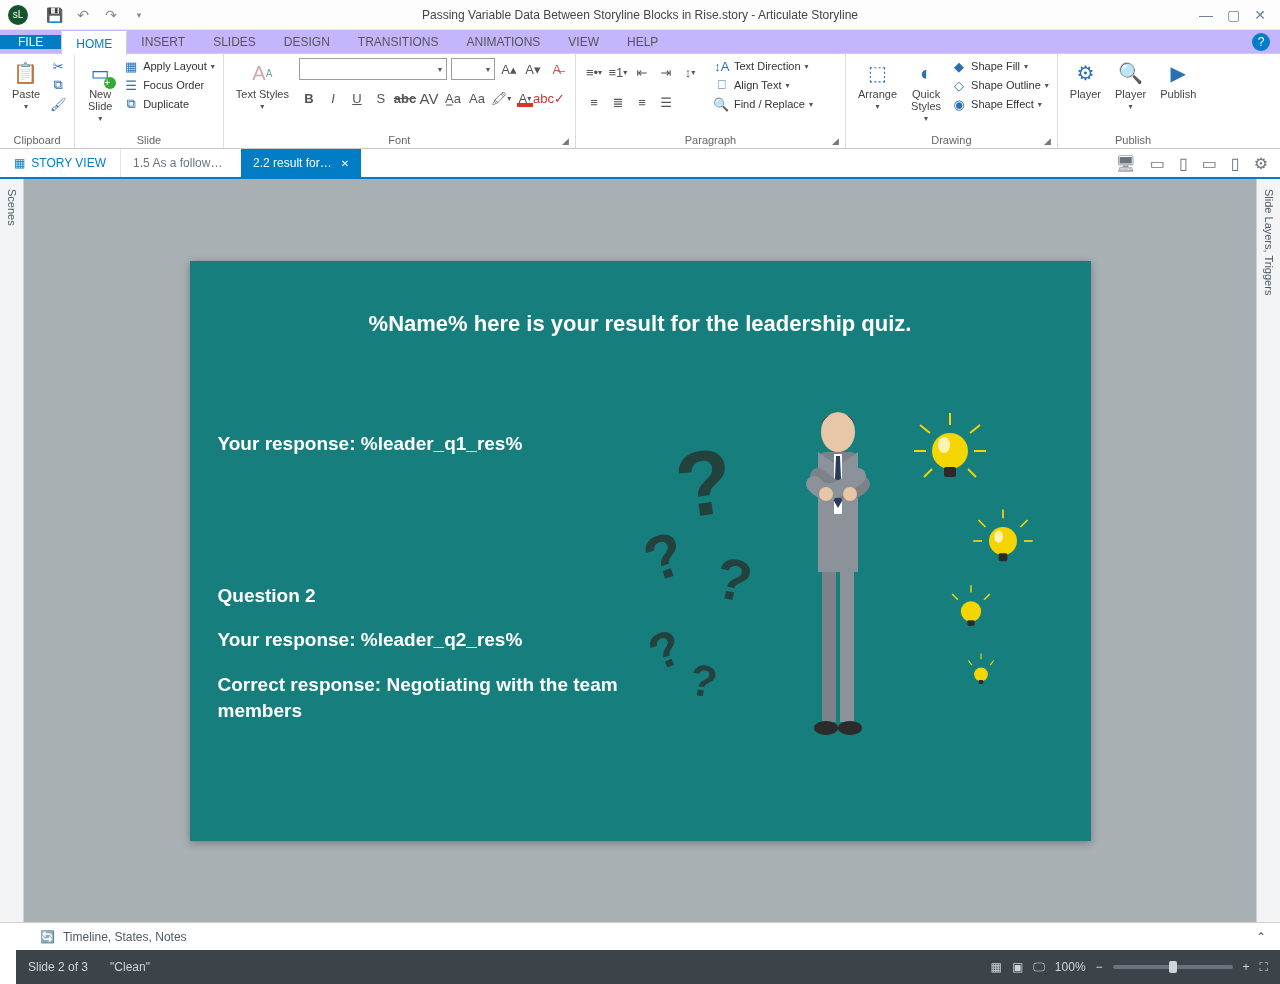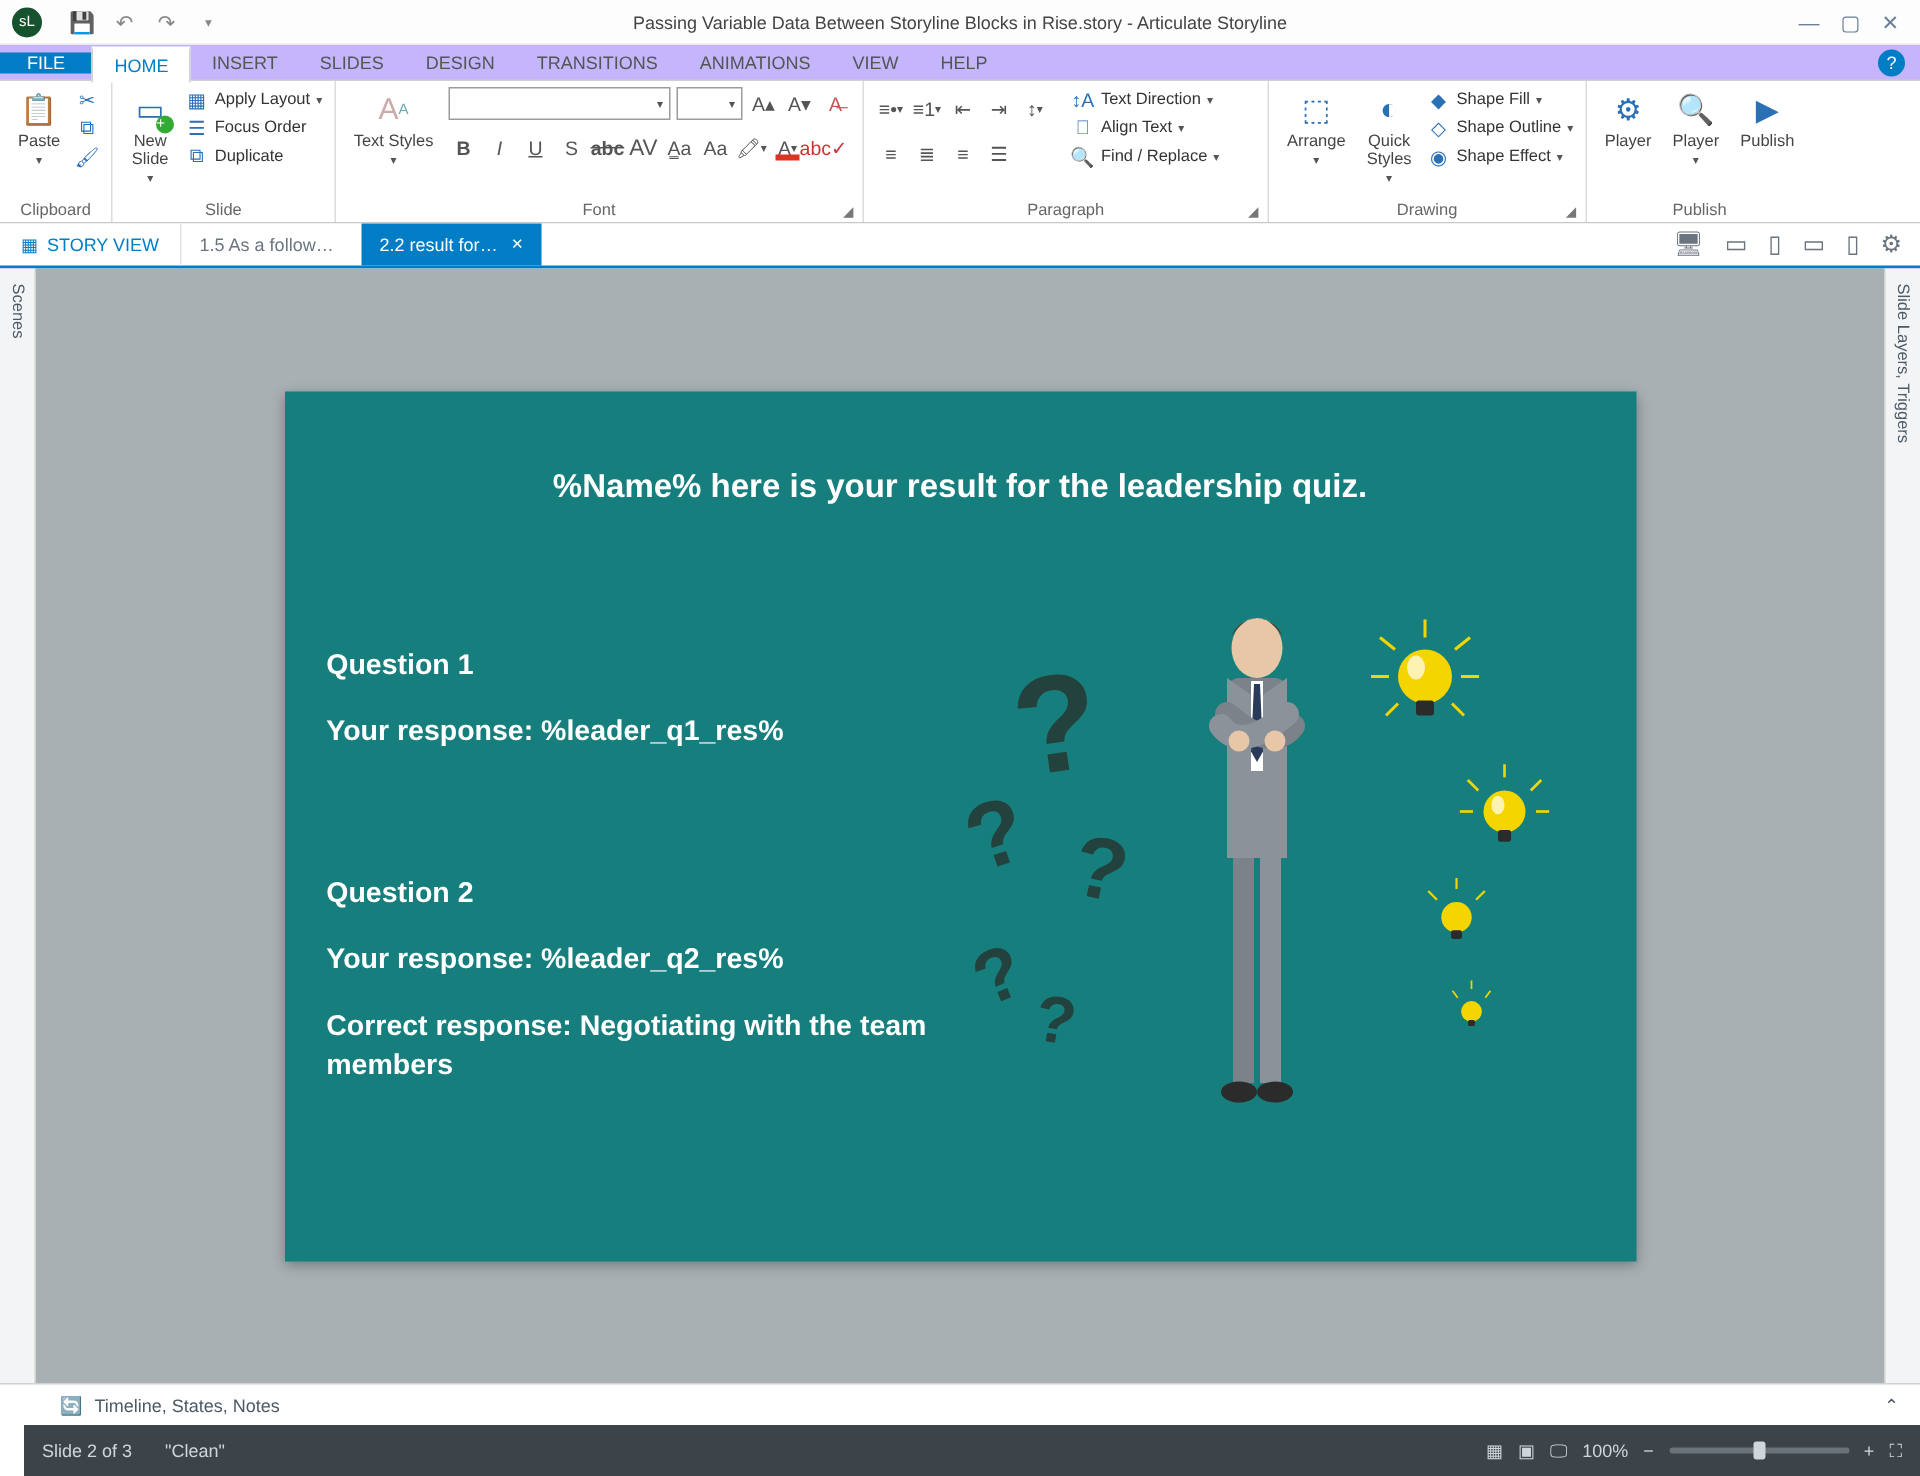--- a/index.html
+++ b/index.html
@@ -330,21 +330,20 @@
 <div class="workarea">
   <div class="sidepanel">
       <div class="vtext">Scenes</div>
     </div>
 
   <div class="canvaswrap">
     <div class="slide" style="background:#167f7d;">
       <div class="heading">%Name% here is your result for the leadership quiz.</div>
 
       <div class="qblock q1">
-        <div class="line">Question 1</div>
         <div class="line">Your response: %leader_q1_res%</div>
       </div>
       <div class="qblock q2">
         <div class="line">Question 2</div>
         <div class="line">Your response: %leader_q2_res%</div>
         <div class="line">Correct response: Negotiating with the team members</div>
       </div>
 
       <div class="qmark" style="left:486px; top:170px; font-size:92px; transform:rotate(-8deg);">?</div>
       <div class="qmark" style="left:455px; top:260px; font-size:62px; transform:rotate(-18deg);">?</div>

